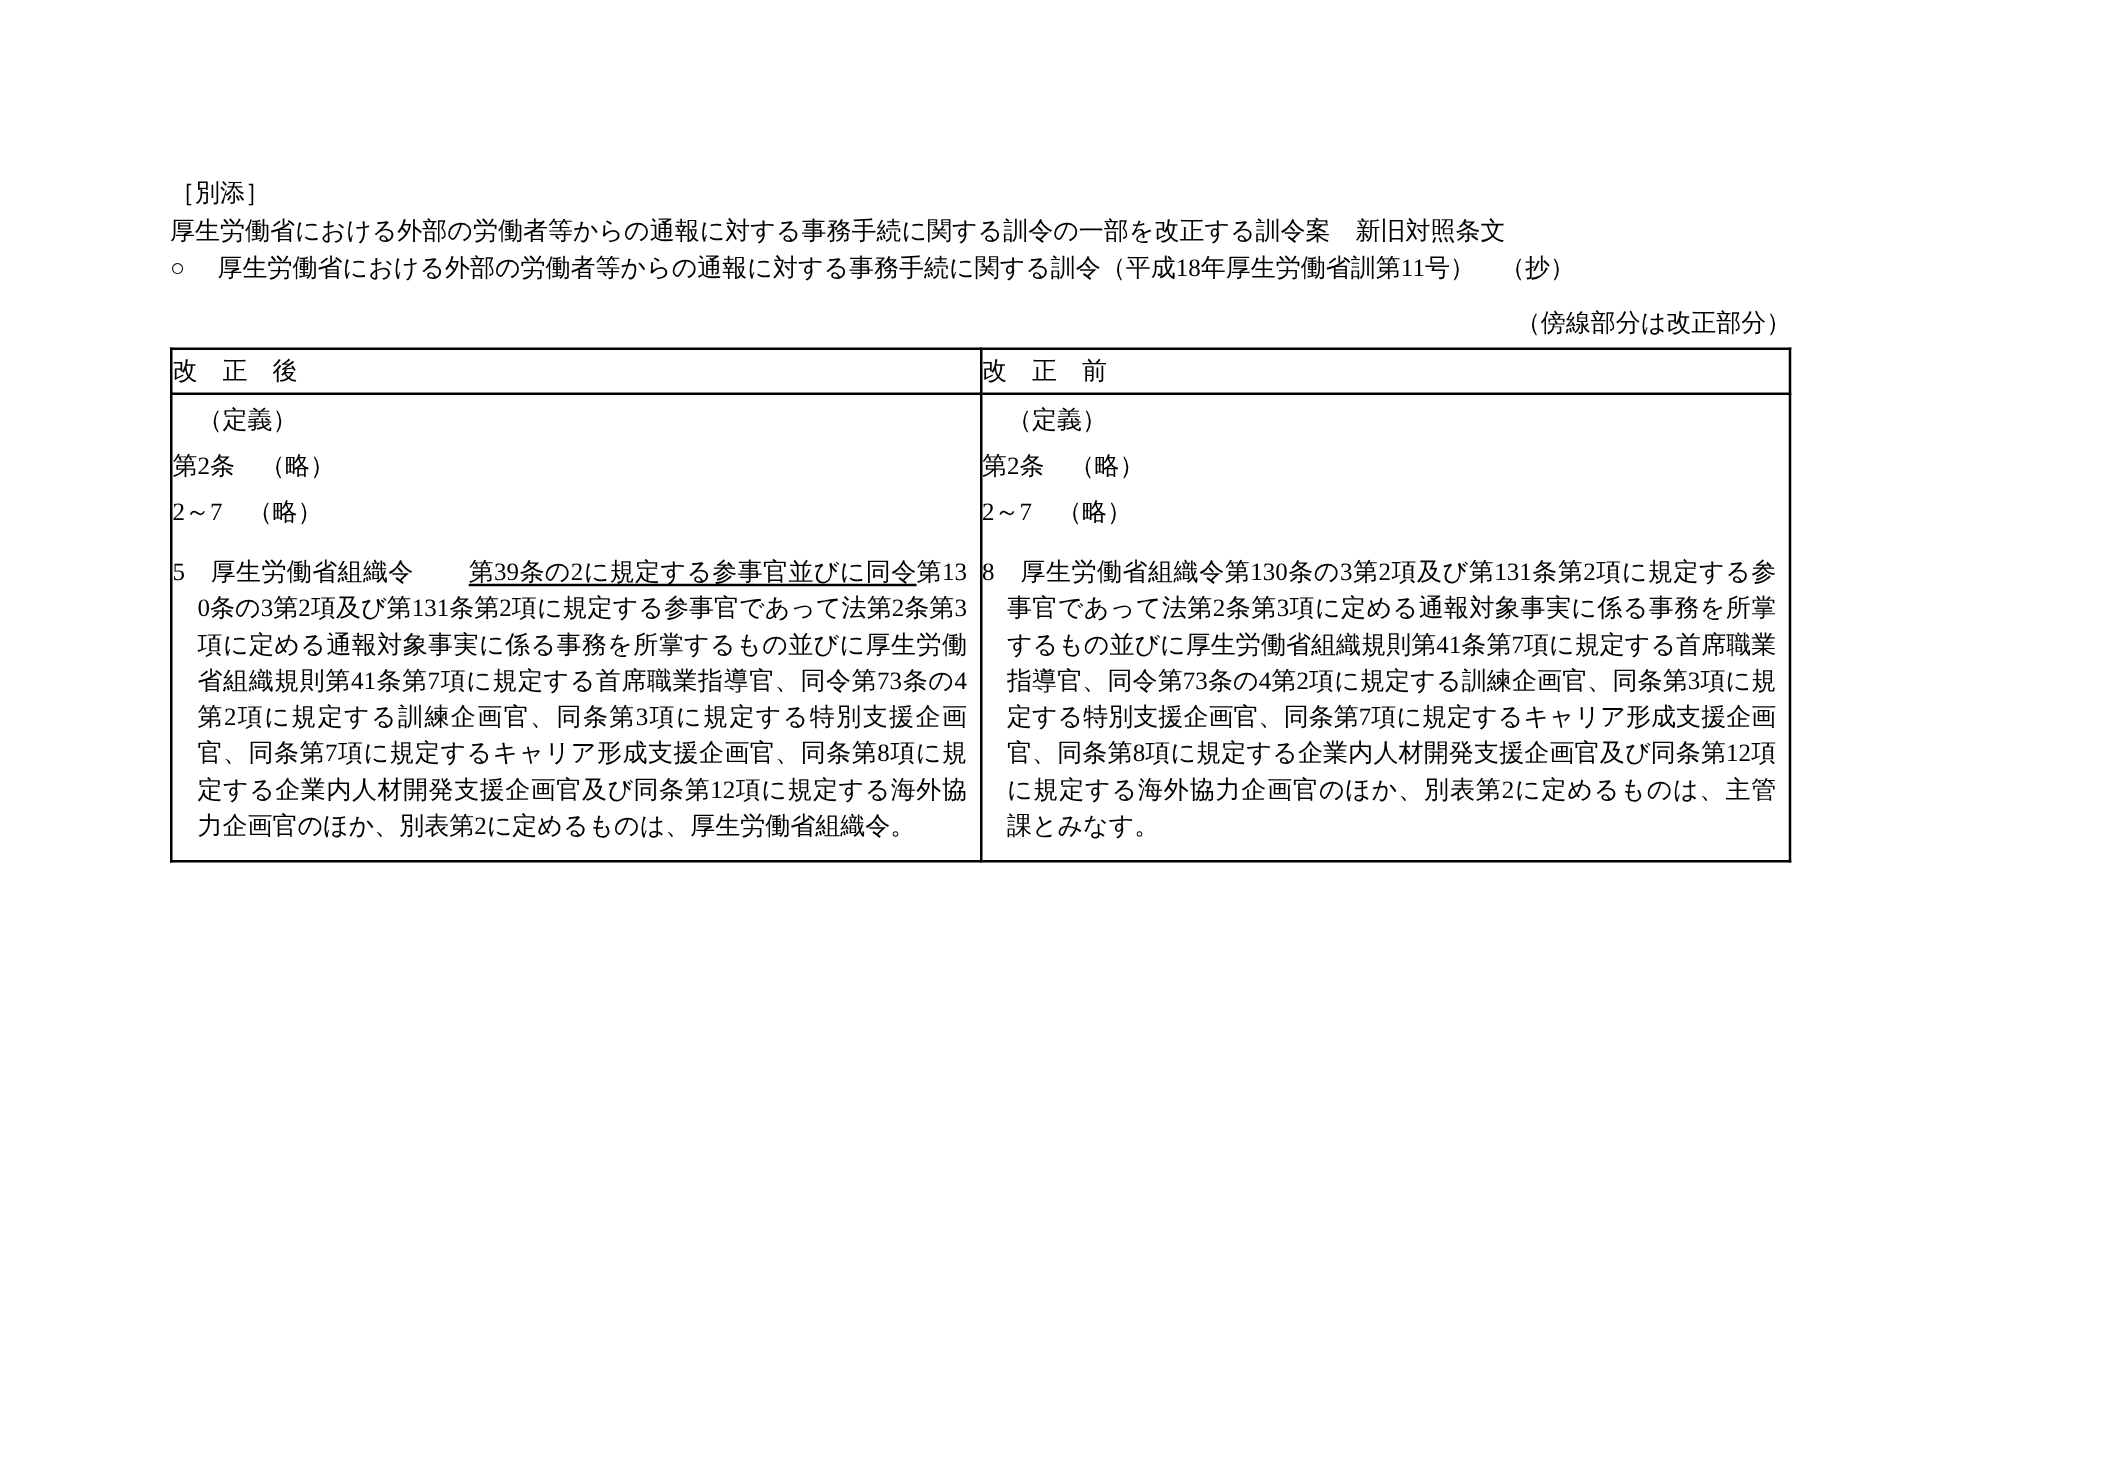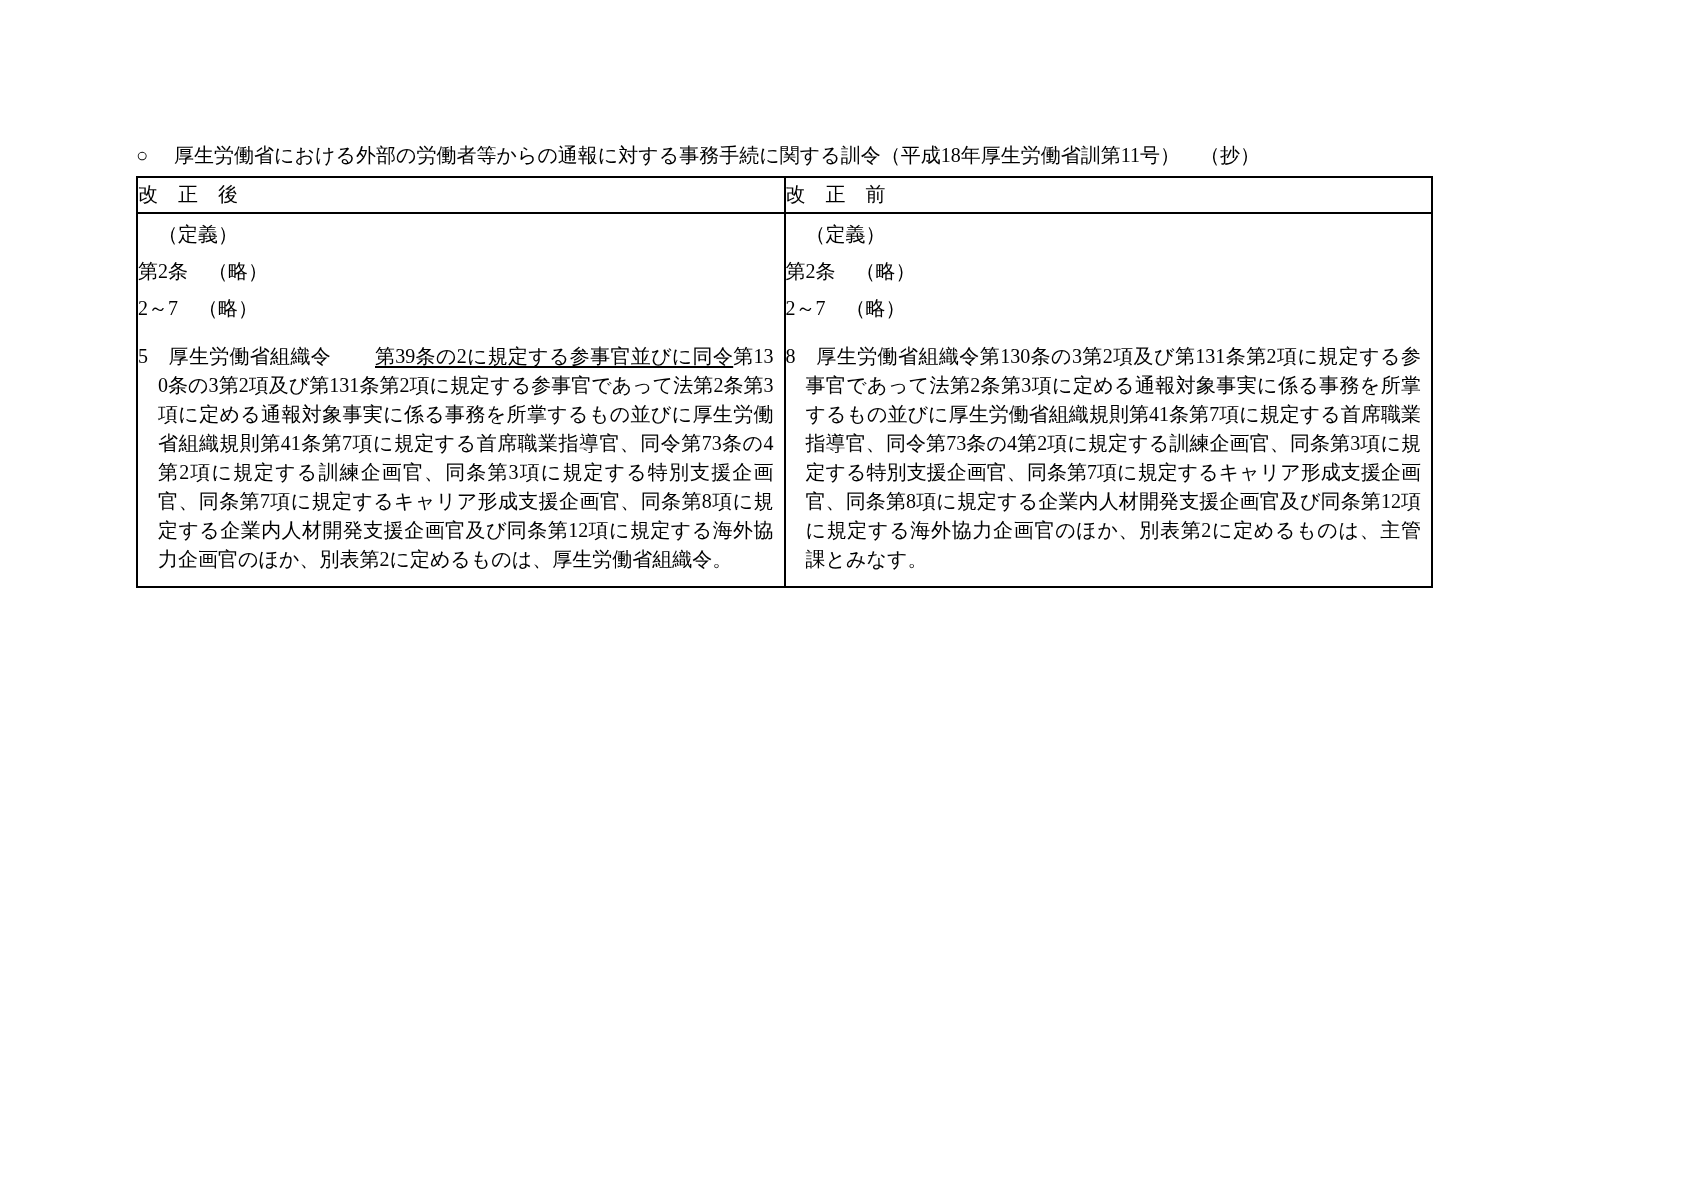--- a/index.html
+++ b/index.html
@@ -77,25 +77,28 @@
     text-underline-offset: 3px;
     margin-left: 44px;
   }
 </style>
 </head>
 <body>
 
 <div class="page">
 
   <div class="header-block">
+    <div class="attachment">［別添］</div>
+    <div class="doc-title">厚生労働省における外部の労働者等からの通報に対する事務手続に関する訓令の一部を改正する訓令案　新旧対照条文</div>
     <div class="subtitle-row">
       <span class="marker">○</span><span>厚生労働省における外部の労働者等からの通報に対する事務手続に関する訓令（平成18年厚生労働省訓第11号）　（抄）</span>
     </div>
   </div>
 
+  <div class="note">（傍線部分は改正部分）</div>
 
   <table class="cmp">
     <thead>
       <tr>
         <th>改　正　後</th>
         <th>改　正　前</th>
       </tr>
     </thead>
     <tbody>
       <tr>

